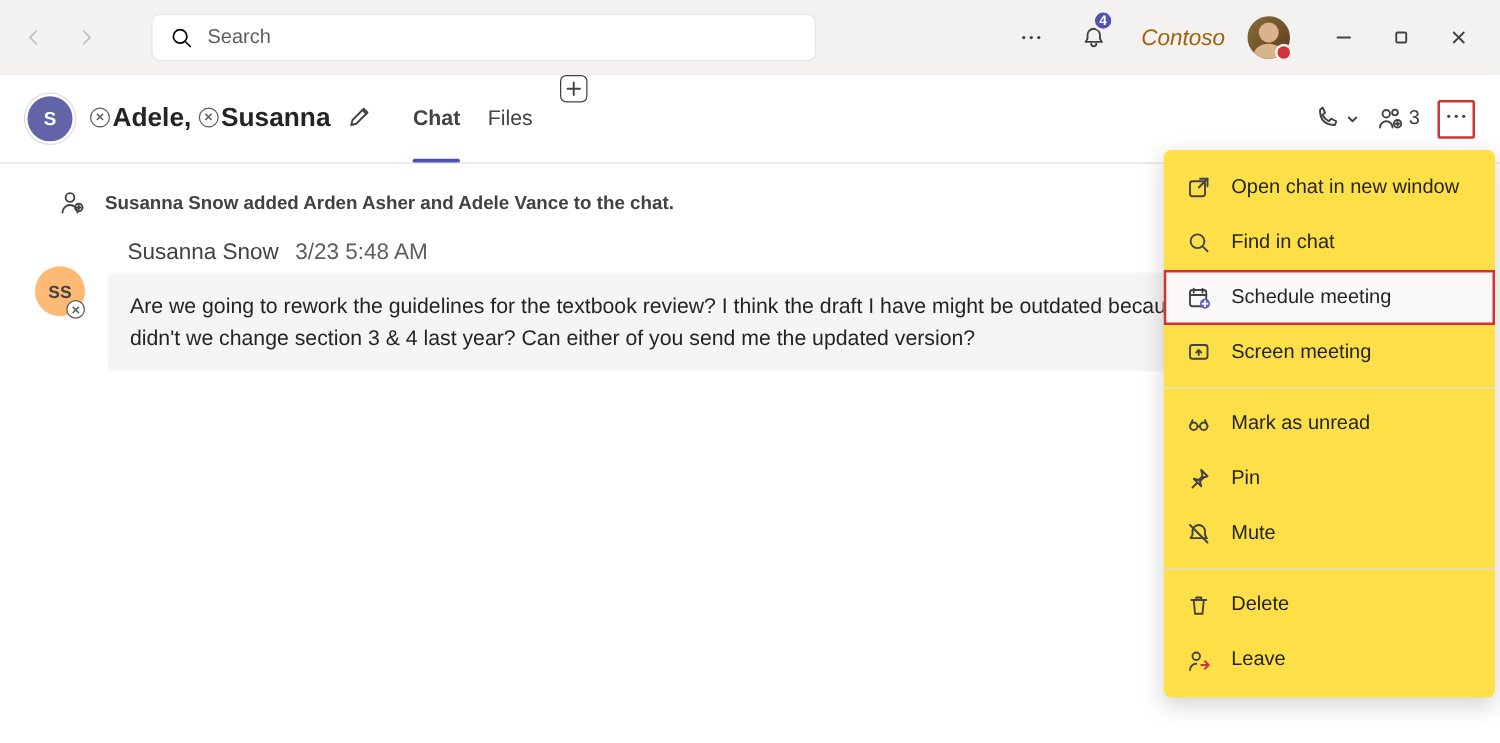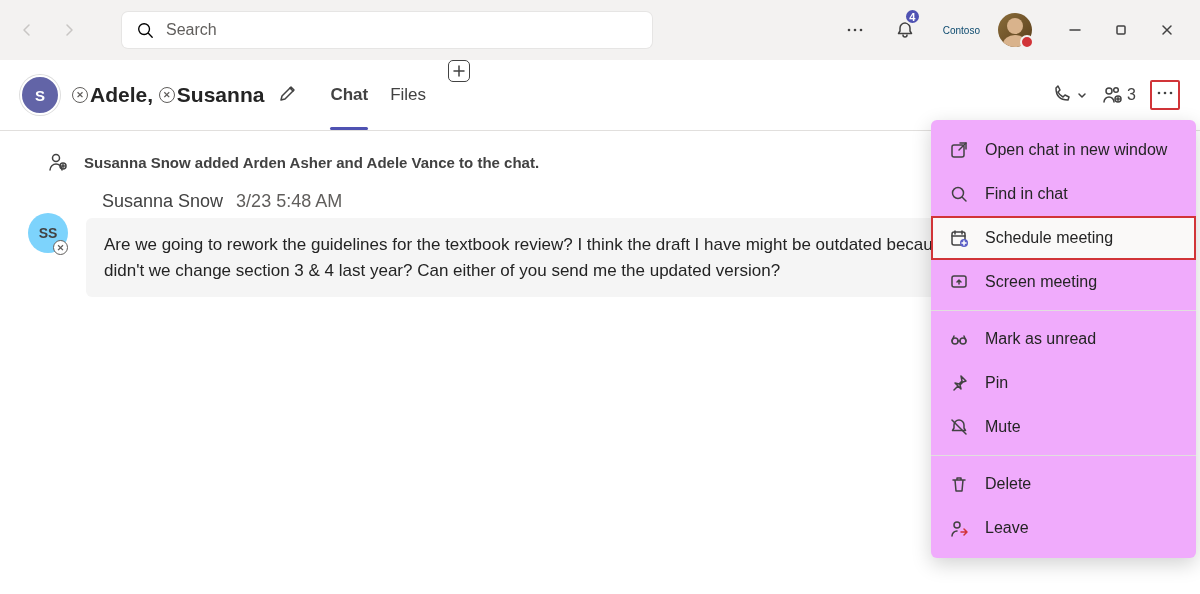--- a/index.html
+++ b/index.html
@@ -7,21 +7,21 @@
   .titlebar { height: 60px; background: #f3f2f1; display: flex; align-items: center; padding: 0 10px; gap: 8px; }
   .nav-btn { width: 34px; height: 34px; border-radius: 4px; display: flex; align-items: center; justify-content: center; color: #605e5c; }
   .nav-btn.disabled { color: #c8c6c4; }
   .search-box { flex: 0 0 530px; height: 36px; background: #fff; border-radius: 6px; display: flex; align-items: center; padding: 0 14px; margin-left: 28px; box-shadow: 0 0 0 1px rgba(0,0,0,0.05); }
   .search-box svg { flex: 0 0 18px; }
   .search-box span { margin-left: 12px; color: #605e5c; font-size: 16px; }
   .titlebar-right { margin-left: auto; display: flex; align-items: center; gap: 10px; }
   .tb-icon { width: 40px; height: 40px; display: flex; align-items: center; justify-content: center; color: #424242; }
   .bell-wrap { position: relative; }
   .badge { position: absolute; top: -2px; right: 4px; background: #4f52b2; color: #fff; font-size: 11px; font-weight: 600; min-width: 17px; height: 17px; border-radius: 9px; display: flex; align-items: center; justify-content: center; border: 2px solid #f3f2f1; }
-  .org-name { font-size: 10px; color: #0c4a6e; padding: 0 8px; }
+  .org-name { font-size: 18px; color: #a16207; padding: 0 8px; font-style: italic; }
   .avatar { width: 34px; height: 34px; border-radius: 50%; background: linear-gradient(135deg,#8a6d3b,#5a3e1b); position: relative; overflow: hidden; }
   .avatar::before { content:""; position:absolute; top:5px; left:9px; width:16px; height:16px; background:#d9b38c; border-radius:50%; }
   .avatar::after { content:""; position:absolute; bottom:-6px; left:5px; width:24px; height:18px; background:#d9b38c; border-radius:50% 50% 0 0; }
   .presence { position:absolute; bottom:-2px; right:-2px; width:14px; height:14px; background:#d13438; border-radius:50%; border:2px solid #f3f2f1; z-index:3; }
   .avatar-wrap { position: relative; }
   .win-controls { display:flex; gap:0; margin-left:10px; }
   .win-btn { width:46px; height:40px; display:flex; align-items:center; justify-content:center; color:#424242; }
 
   .chat-header { height: 70px; display: flex; align-items: center; padding: 0 20px; position: relative; }
   .grp-avatar { width:40px; height:40px; background:#6264a7; border-radius:50%; display:flex; align-items:center; justify-content:center; color:#fff; font-size:15px; font-weight:600; border:2px solid #fff; box-shadow:0 0 0 1px #ddd; }
@@ -38,28 +38,28 @@
   .header-actions { margin-left:auto; display:flex; align-items:center; gap:14px; color:#424242; }
   .ppl-count { font-size:16px; margin-left:4px; }
   .more-highlight { border:2px solid #d13438; border-radius:2px; padding:2px 4px; }
 
   .divider { height:1px; background:#e1dfdd; }
 
   .messages { padding: 14px 26px; font-size:15px; color:#242424; }
   .sys-row { display:flex; align-items:center; gap:16px; color:#424242; padding:6px 0 12px 20px;font-weight:bold; }
   .msg-wrap { display:flex; gap:16px; padding-top:6px; }
   .msg-avatar-col { width:44px; display:flex; justify-content:center; padding-top:22px; }
-  .msg-avatar { width:40px; height:40px; border-radius:50%; background:#7dd3fc; display:flex; align-items:center; justify-content:center; font-size:14px; font-weight:600; color:#424242; position:relative; }
+  .msg-avatar { width:40px; height:40px; border-radius:50%; background:#fdba74; display:flex; align-items:center; justify-content:center; font-size:14px; font-weight:600; color:#424242; position:relative; }
   .msg-avatar .ext-badge { position:absolute; bottom:-2px; right:-2px; width:15px; height:15px; }
   .msg-col { flex:1; }
   .msg-meta { font-size:18px; color:#424242; margin-bottom:6px; margin-left:16px; }
   .msg-meta .ts { color:#605e5c; margin-left:8px; }
   .bubble { background:#f5f5f5; border-radius:6px; padding:14px 18px; font-size:17px; line-height:1.5; color:#242424; max-width:920px; }
 
-  .menu { position:absolute; top:120px; right:4px; width:265px; background:#f0abfc; border-radius:6px; box-shadow:0 6px 20px rgba(0,0,0,0.18); padding:8px 0; z-index:10; }
+  .menu { position:absolute; top:120px; right:4px; width:265px; background:#fde047; border-radius:6px; box-shadow:0 6px 20px rgba(0,0,0,0.18); padding:8px 0; z-index:10; }
   .menu-row { height:44px; display:flex; align-items:center; padding:0 18px; gap:16px; font-size:16px; color:#242424; }
   .menu-row.hi { outline:2px solid #d13438; outline-offset:-2px; background:#faf9f8; }
   .menu-sep { height:1px; background:#e1dfdd; margin:6px 0; }
   .menu-row svg { flex:0 0 20px; color:#424242; }
 
   svg { stroke: currentColor; stroke-width:1.5; fill:none; stroke-linecap:round; stroke-linejoin:round; }
 </style>
 </head>
 <body>
 

